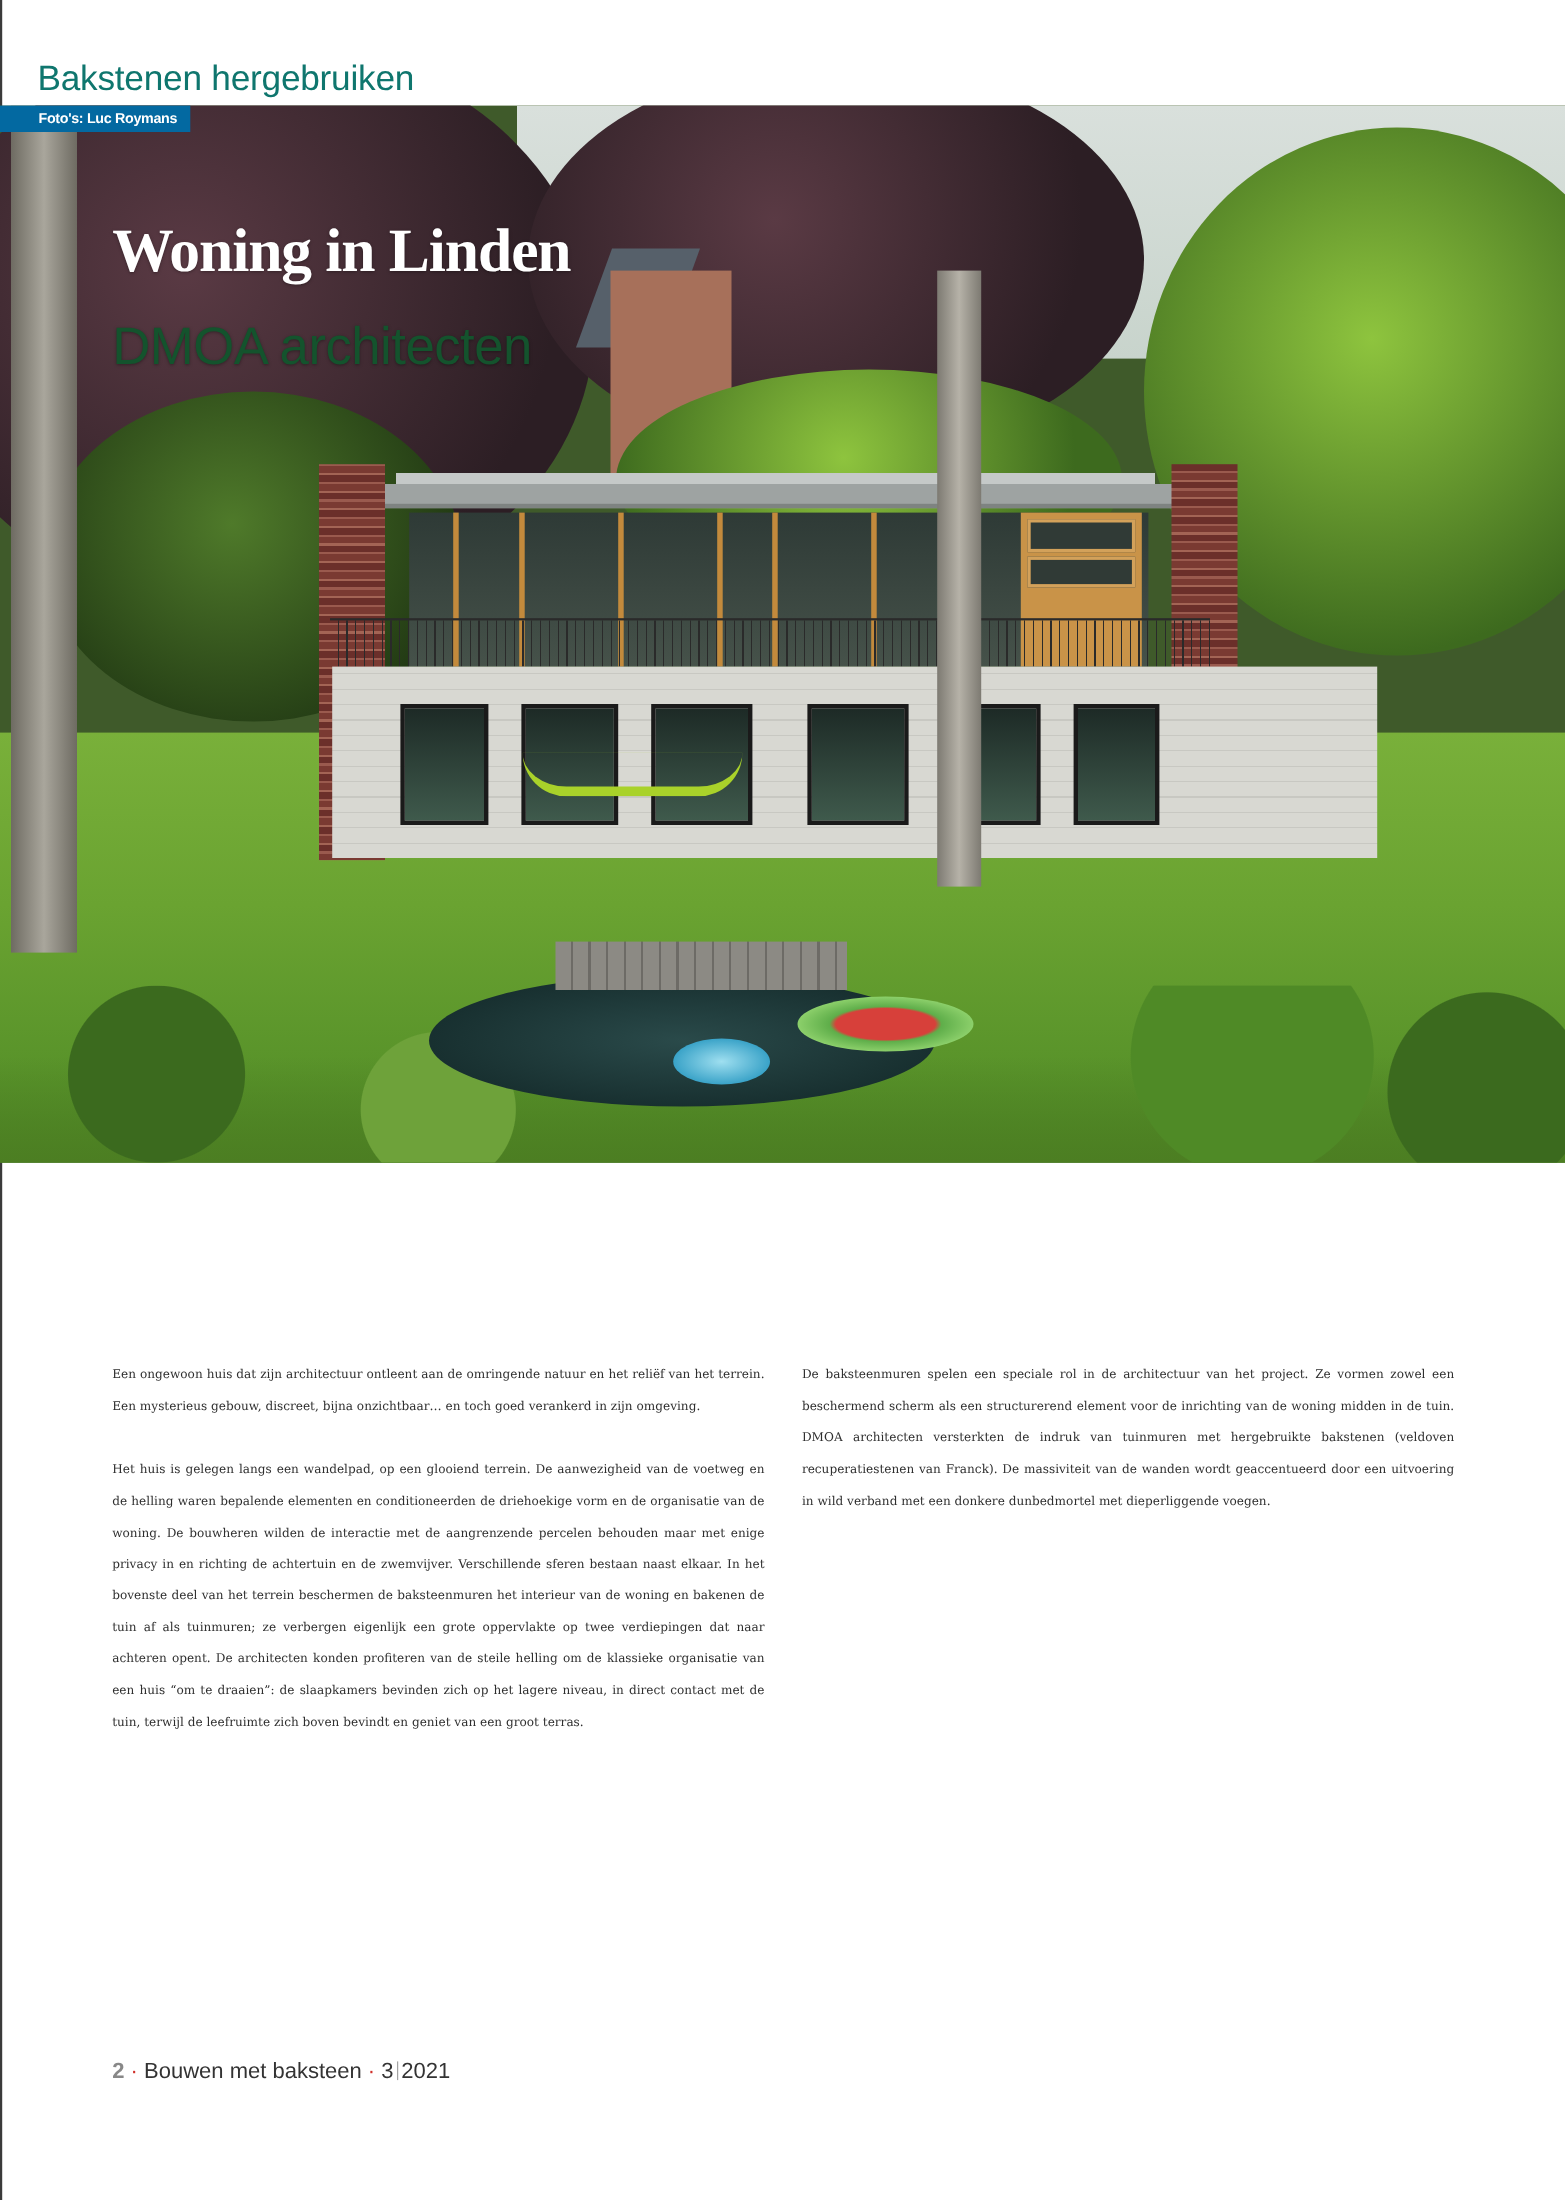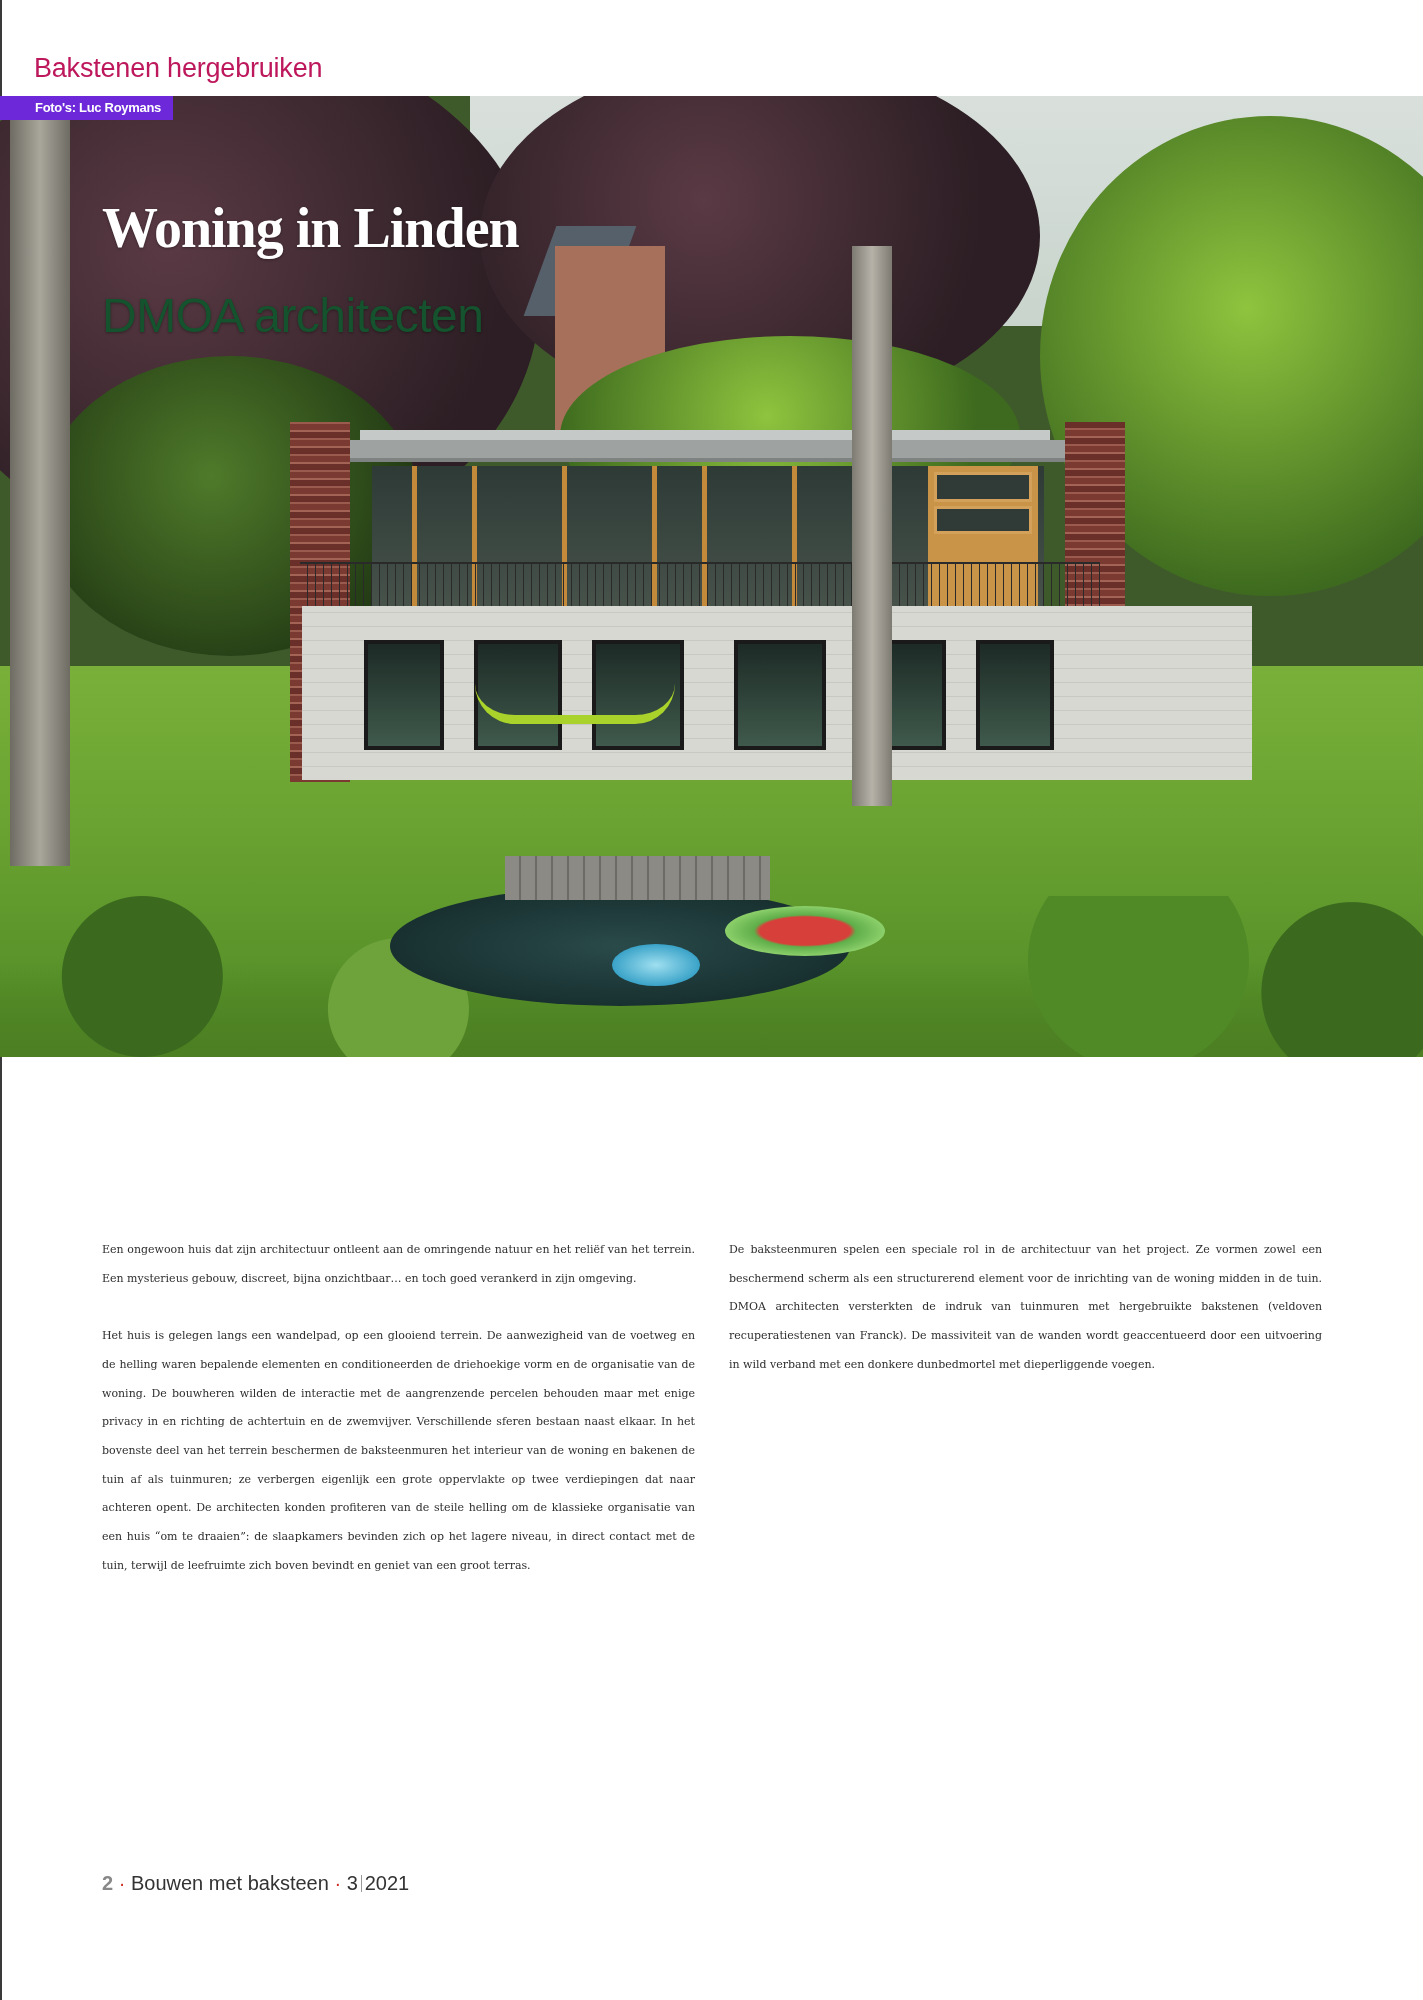--- a/index.html
+++ b/index.html
@@ -1,20 +1,20 @@
 <!DOCTYPE html>
 <html><head>
 <meta charset="utf-8">
 <style>
   * { box-sizing: border-box; margin: 0; padding: 0; }
   html, body { width: 1423px; height: 2000px; background: #ffffff; overflow: hidden; }
   body { position: relative; font-family: "Liberation Sans", sans-serif; color: #2b2b2b; }
   .left-edge { position: absolute; left: 0; top: 0; width: 2px; height: 2000px; background: #3a3a3a; }
 
-  .section-title { position: absolute; left: 34px; top: 53px; font-size: 27px; font-weight: normal; color: #be185d; letter-spacing: -0.2px; }
+  .section-title { position: absolute; left: 34px; top: 53px; font-size: 32px; font-weight: normal; color: #0f766e; letter-spacing: -0.2px; }
 
   
   .photo { position: absolute; left: 0; top: 96px; width: 1423px; height: 961px; overflow: hidden; background: #3f5a2a; }
   .photo .layer { position: absolute; }
   .sky { left: 470px; top: 0; width: 953px; height: 230px; background: linear-gradient(180deg,#d9e0dc,#c8d4cc); }
   .tree-dark { border-radius: 50%; background: radial-gradient(circle at 40% 40%, #5a3a44, #2c1e24 70%); }
   .tree-green { border-radius: 50%; background: radial-gradient(circle at 45% 40%, #8ec43e, #3d6a1e 75%); }
   .tree-mid { border-radius: 50%; background: radial-gradient(circle at 45% 40%, #4f7a2a, #223a14 75%); }
   .neighbor { left: 555px; top: 150px; width: 110px; height: 200px; background: #a7705a; }
   .neighbor-roof { left: 540px; top: 130px; width: 80px; height: 90px; background: #56606a; transform: skewX(-20deg); }
@@ -32,21 +32,21 @@
   .lower-win { position: absolute; top: 34px; height: 110px; background: linear-gradient(180deg,#1d2a26,#3f5a4c); border: 4px solid #1a1a1a; }
   .trunk-left { left: 10px; top: 0; width: 60px; height: 770px; background: linear-gradient(90deg,#6e6b62,#a9a69c 50%,#6e6b62); }
   .trunk-mid { left: 852px; top: 150px; width: 40px; height: 560px; background: linear-gradient(90deg,#7d7a72,#b6b2a8 50%,#7d7a72); }
   .hammock { left: 475px; top: 588px; width: 200px; height: 40px; border-bottom: 9px solid #a9d22a; border-radius: 0 0 100px 100px; }
   .deck { left: 505px; top: 760px; width: 265px; height: 44px; background: repeating-linear-gradient(90deg,#8c8a84 0 14px,#6d6b66 14px 16px); }
   .pond { left: 390px; top: 790px; width: 460px; height: 120px; border-radius: 50%; background: radial-gradient(ellipse,#2a4a4a,#183030 70%); }
   .float-red { left: 725px; top: 810px; width: 160px; height: 50px; border-radius: 50%; background: radial-gradient(ellipse,#d7403a 40%,#5fae4a 45%,#8bcf6a 70%); }
   .float-blue { left: 612px; top: 848px; width: 88px; height: 42px; border-radius: 50%; background: radial-gradient(ellipse,#9fdff0,#3aa3c8 70%); }
   .bushes { left: 0; top: 800px; width: 1423px; height: 161px; background: radial-gradient(circle at 10% 50%, #3b6a1e 0 80px, transparent 81px), radial-gradient(circle at 28% 70%, #6ea23a 0 70px, transparent 71px), radial-gradient(circle at 80% 40%, #4f8a26 0 110px, transparent 111px), radial-gradient(circle at 95% 60%, #3b6a1e 0 90px, transparent 91px), linear-gradient(180deg, transparent 0 40%, #4c7e22 100%); }
 
-  .credit { position: absolute; left: 0; top: 96px; height: 24px; padding: 0 12px 0 35px; background: #6d28d9; color: #ffffff; font-size: 13px; font-weight: bold; line-height: 24px; letter-spacing: -0.3px; }
+  .credit { position: absolute; left: 0; top: 96px; height: 24px; padding: 0 12px 0 35px; background: #0369a1; color: #ffffff; font-size: 13px; font-weight: bold; line-height: 24px; letter-spacing: -0.3px; }
   .headline { position: absolute; left: 102px; top: 196px; font-family: "Liberation Serif", serif; font-weight: bold; font-size: 56px; color: #ffffff; letter-spacing: -1px; text-shadow: 0 1px 3px rgba(0,0,0,0.35); }
   .subhead { position: absolute; left: 102px; top: 288px; font-size: 48px; color: #14532d; font-weight: normal; letter-spacing: -0.5px; text-shadow: 0 1px 3px rgba(0,0,0,0.35); }
 
   
   .col { position: absolute; top: 1236px; width: 593px; font-family: "DejaVu Serif", serif; font-size: 11px; line-height: 28.7px; color: #2e2e2e; text-align: justify; }
   .col-left { left: 102px; }
   .col-right { left: 729px; }
   .col p { margin-bottom: 28.7px; }
   .url { font-weight: bold; color: #6a6a6a; font-family: "DejaVu Serif", serif; }
 

